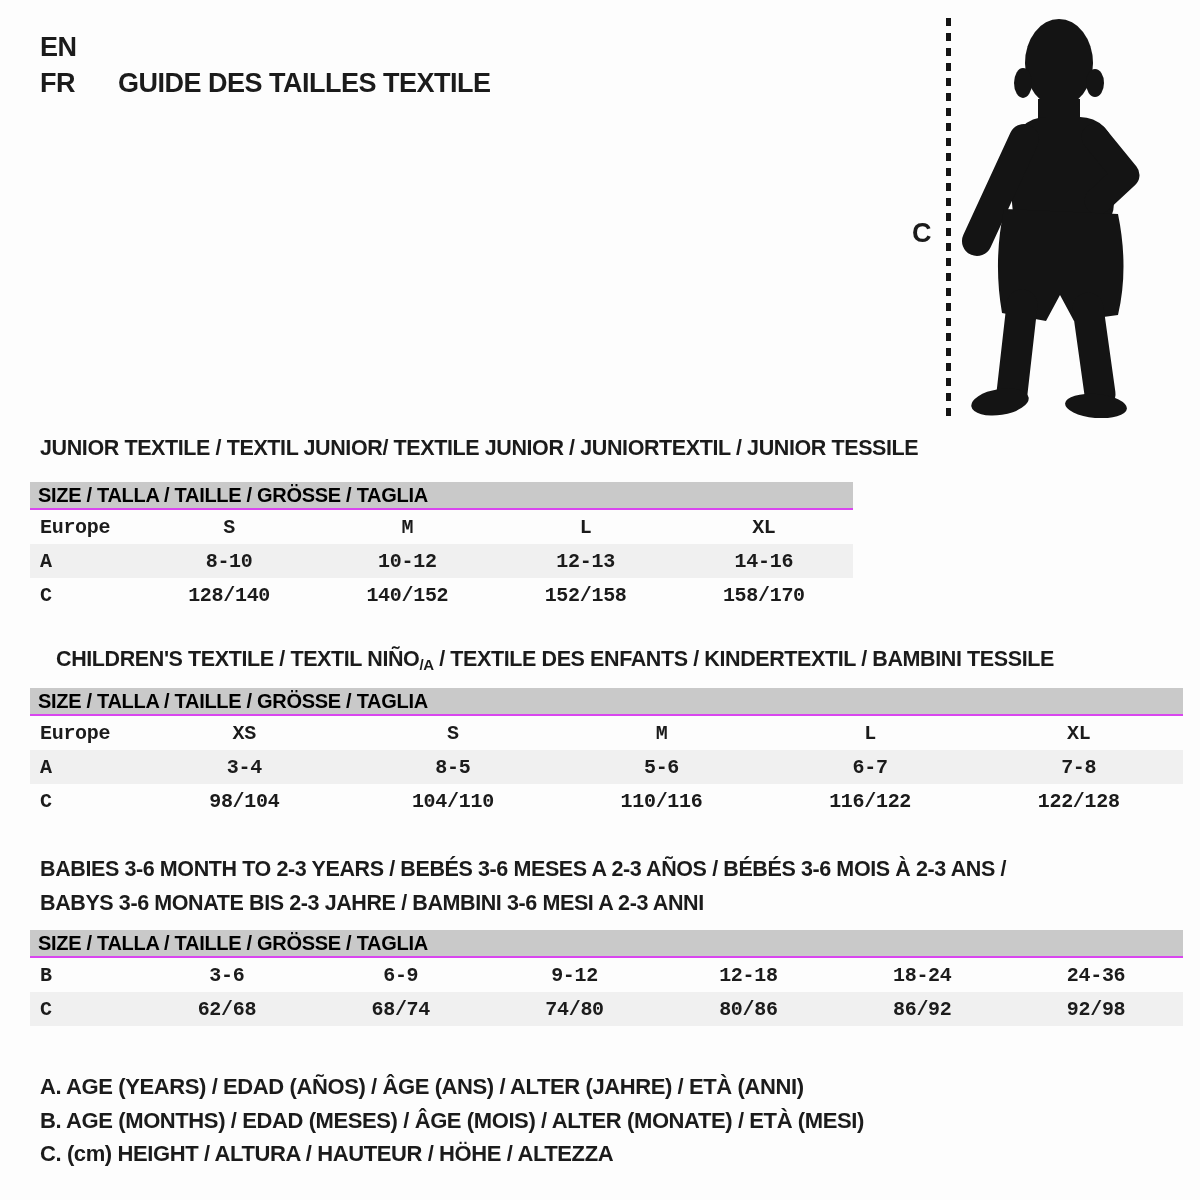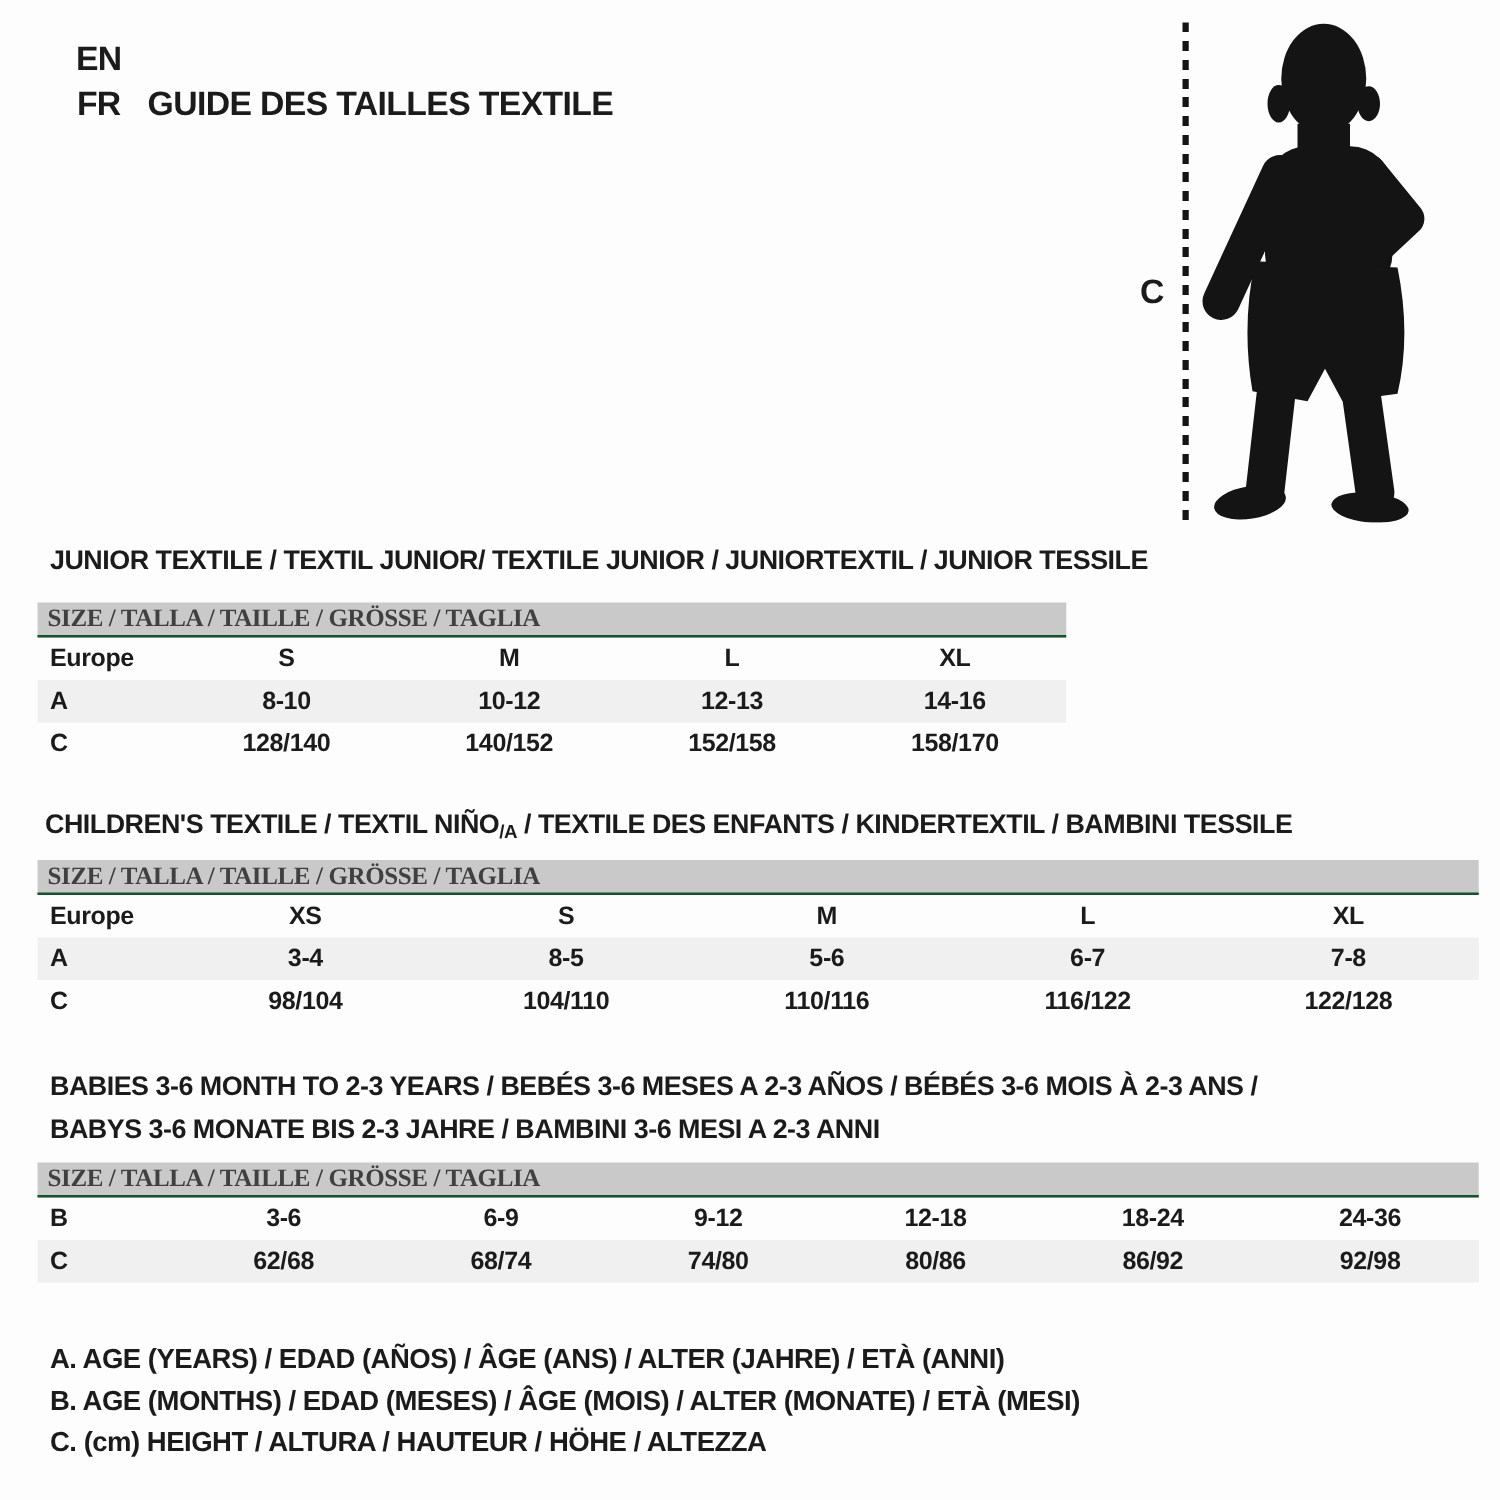--- a/index.html
+++ b/index.html
@@ -6,40 +6,40 @@
   body{
     width:1200px;height:1200px;position:relative;
     background:#fdfdfd;
     font-family:"Liberation Sans", sans-serif;
     color:#1b1b1b;
     -webkit-font-smoothing:antialiased;
   }
   .abs{position:absolute;}
   
   .lang-list{left:40px;top:30px;font-size:27px;font-weight:700;letter-spacing:-0.5px;line-height:35.5px;}
-  .lang-row{display:flex;text-align:center;}
+  .lang-row{display:flex;}
   .lang-code{width:78px;flex:0 0 78px;}
   
   .dash-line{
     left:946px;top:18px;width:5px;height:398px;
     background:repeating-linear-gradient(to bottom,#141414 0 8px,transparent 8px 15px);
   }
   .measure-c{left:912px;top:218px;font-size:27px;font-weight:700;}
   .silhouette{left:960px;top:13px;}
   
   .sec-heading{font-size:21.5px;font-weight:700;letter-spacing:-0.4px;white-space:nowrap;}
   .sub-part{font-size:15px;position:relative;top:4px;}
   
   .size-table{background:transparent;}
   .bar{
-    height:28px;background:#c9c9c9;border-bottom:2px solid #14532d;
+    height:28px;background:#c9c9c9;border-bottom:2px solid #d946ef;
     display:flex;align-items:center;padding-left:8px;box-sizing:border-box;
-    font-size:20px;font-weight:700;letter-spacing:-0.3px;color:#404040;font-family:Liberation Serif, serif;
+    font-size:20px;font-weight:700;letter-spacing:-0.3px;color:#000000;
   }
-  .trow{display:grid;align-items:center;height:34px;font-size:20px;font-weight:700;letter-spacing:-0.3px;}
+  .trow{display:grid;align-items:center;height:34px;font-size:20px;font-weight:700;letter-spacing:-0.3px;font-family:Liberation Mono, monospace;}
   .cols4{grid-template-columns:110px repeat(4,1fr);}
   .cols5{grid-template-columns:110px repeat(5,1fr);}
   .cols6{grid-template-columns:110px repeat(6,1fr);}
   .striped{background:#f0f0f0;}
   .tlabel{padding-left:10px;text-align:left;}
   .tcell{text-align:center;}
   
   .babies-heading{line-height:34px;}
   
   .legend{left:40px;top:1070px;font-size:22px;font-weight:700;letter-spacing:-0.4px;line-height:33.5px;}
@@ -105,21 +105,21 @@
   </div>
   <div class="trow cols4">
     <div class="tlabel">C</div>
     <div class="tcell">128/140</div>
     <div class="tcell">140/152</div>
     <div class="tcell">152/158</div>
     <div class="tcell">158/170</div>
   </div>
 </div>
 
-<div class="abs sec-heading" style="left:36px;top:647px;">
+<div class="abs sec-heading" style="left:56px;top:647px;">
   <span>CHILDREN'S TEXTILE / TEXTIL NIÑO</span><span class="sub-part">/A</span><span> / TEXTILE DES ENFANTS / KINDERTEXTIL / BAMBINI TESSILE</span>
 </div>
 
 <div class="abs size-table" style="left:30px;top:688px;width:1153px;">
   <div class="bar">SIZE / TALLA / TAILLE / GRÖSSE / TAGLIA</div>
   <div class="trow cols5">
     <div class="tlabel">Europe</div>
     <div class="tcell">XS</div>
     <div class="tcell">S</div>
     <div class="tcell">M</div>

